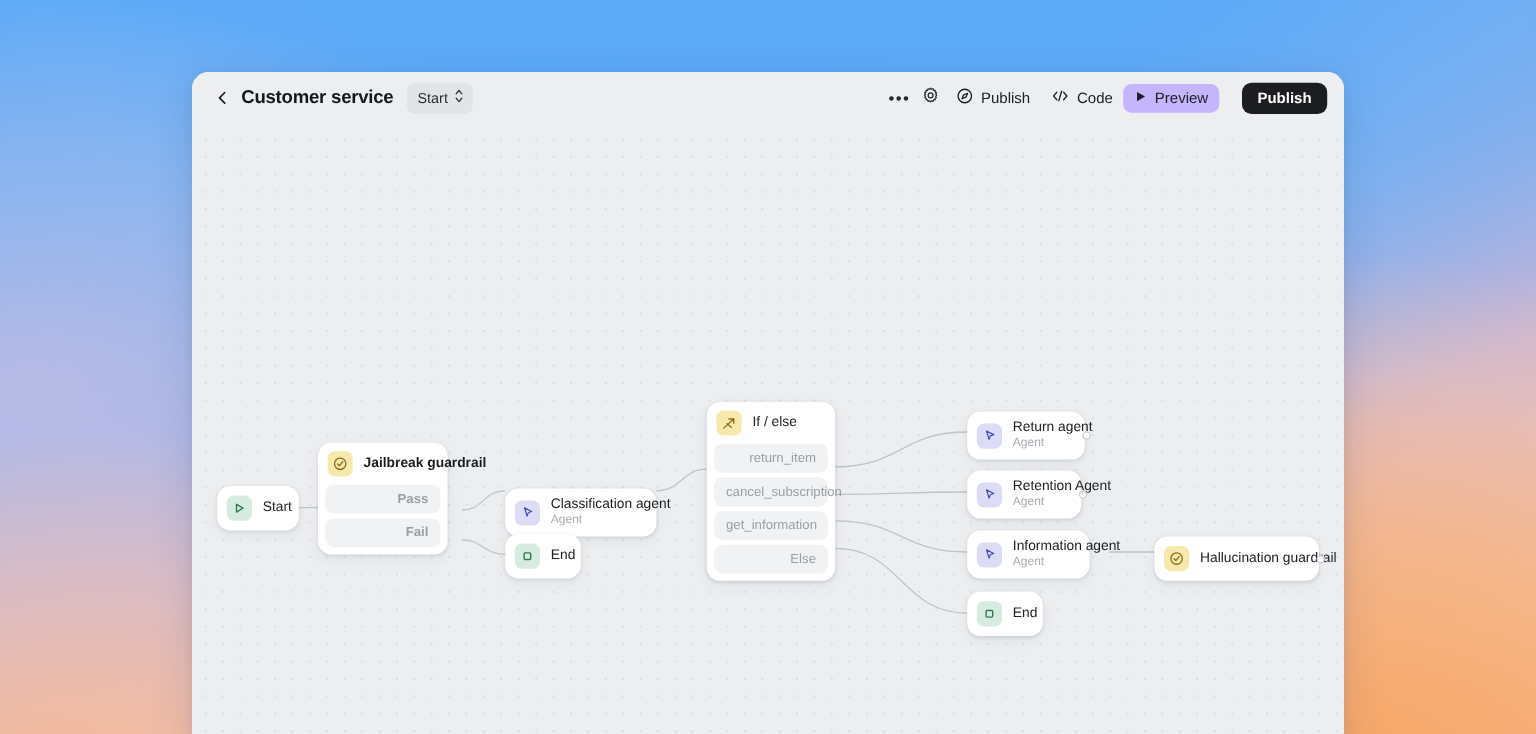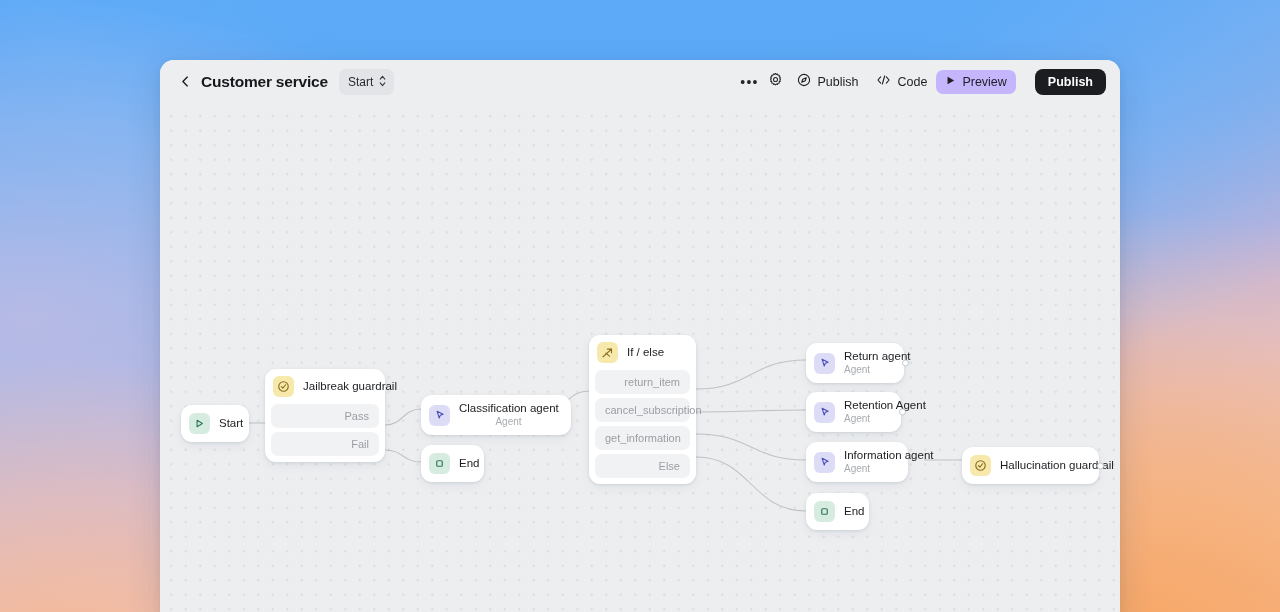--- a/index.html
+++ b/index.html
@@ -110,22 +110,22 @@
   }
 
   .port {
     position: absolute; right: -4.5px; top: 50%; transform: translateY(-50%);
     width: 7px; height: 7px; border-radius: 50%;
     background: #ffffff; border: 1px solid #c6cace; z-index: 4; cursor: pointer;
   }
 
   
   #n-start       { left: 21px;  top: 302px; width: 68px; }
-  #n-jailbreak   { left: 105px; top: 266px; width: 120px; }
-  #n-classify    { left: 261px; top: 292px; width: 150px; text-align: center; }
+  #n-jailbreak   { left: 105px; top: 266px; width: 108px; font-weight: bold; }
+  #n-classify    { left: 261px; top: 304px; width: 126px; }
   #n-end-left    { left: 261px; top: 342px; width: 63px; }
   #n-ifelse      { left: 429px; top: 232px; width: 107px; }
   #n-return      { left: 646px; top: 240px; width: 98px; }
   #n-retention   { left: 646px; top: 289px; width: 95px; }
   #n-info        { left: 646px; top: 339px; width: 102px; }
   #n-end-right   { left: 646px; top: 390px; width: 63px; }
   #n-hallu       { left: 802px; top: 344px; width: 137px; }
 </style>
 </head>
 <body>

